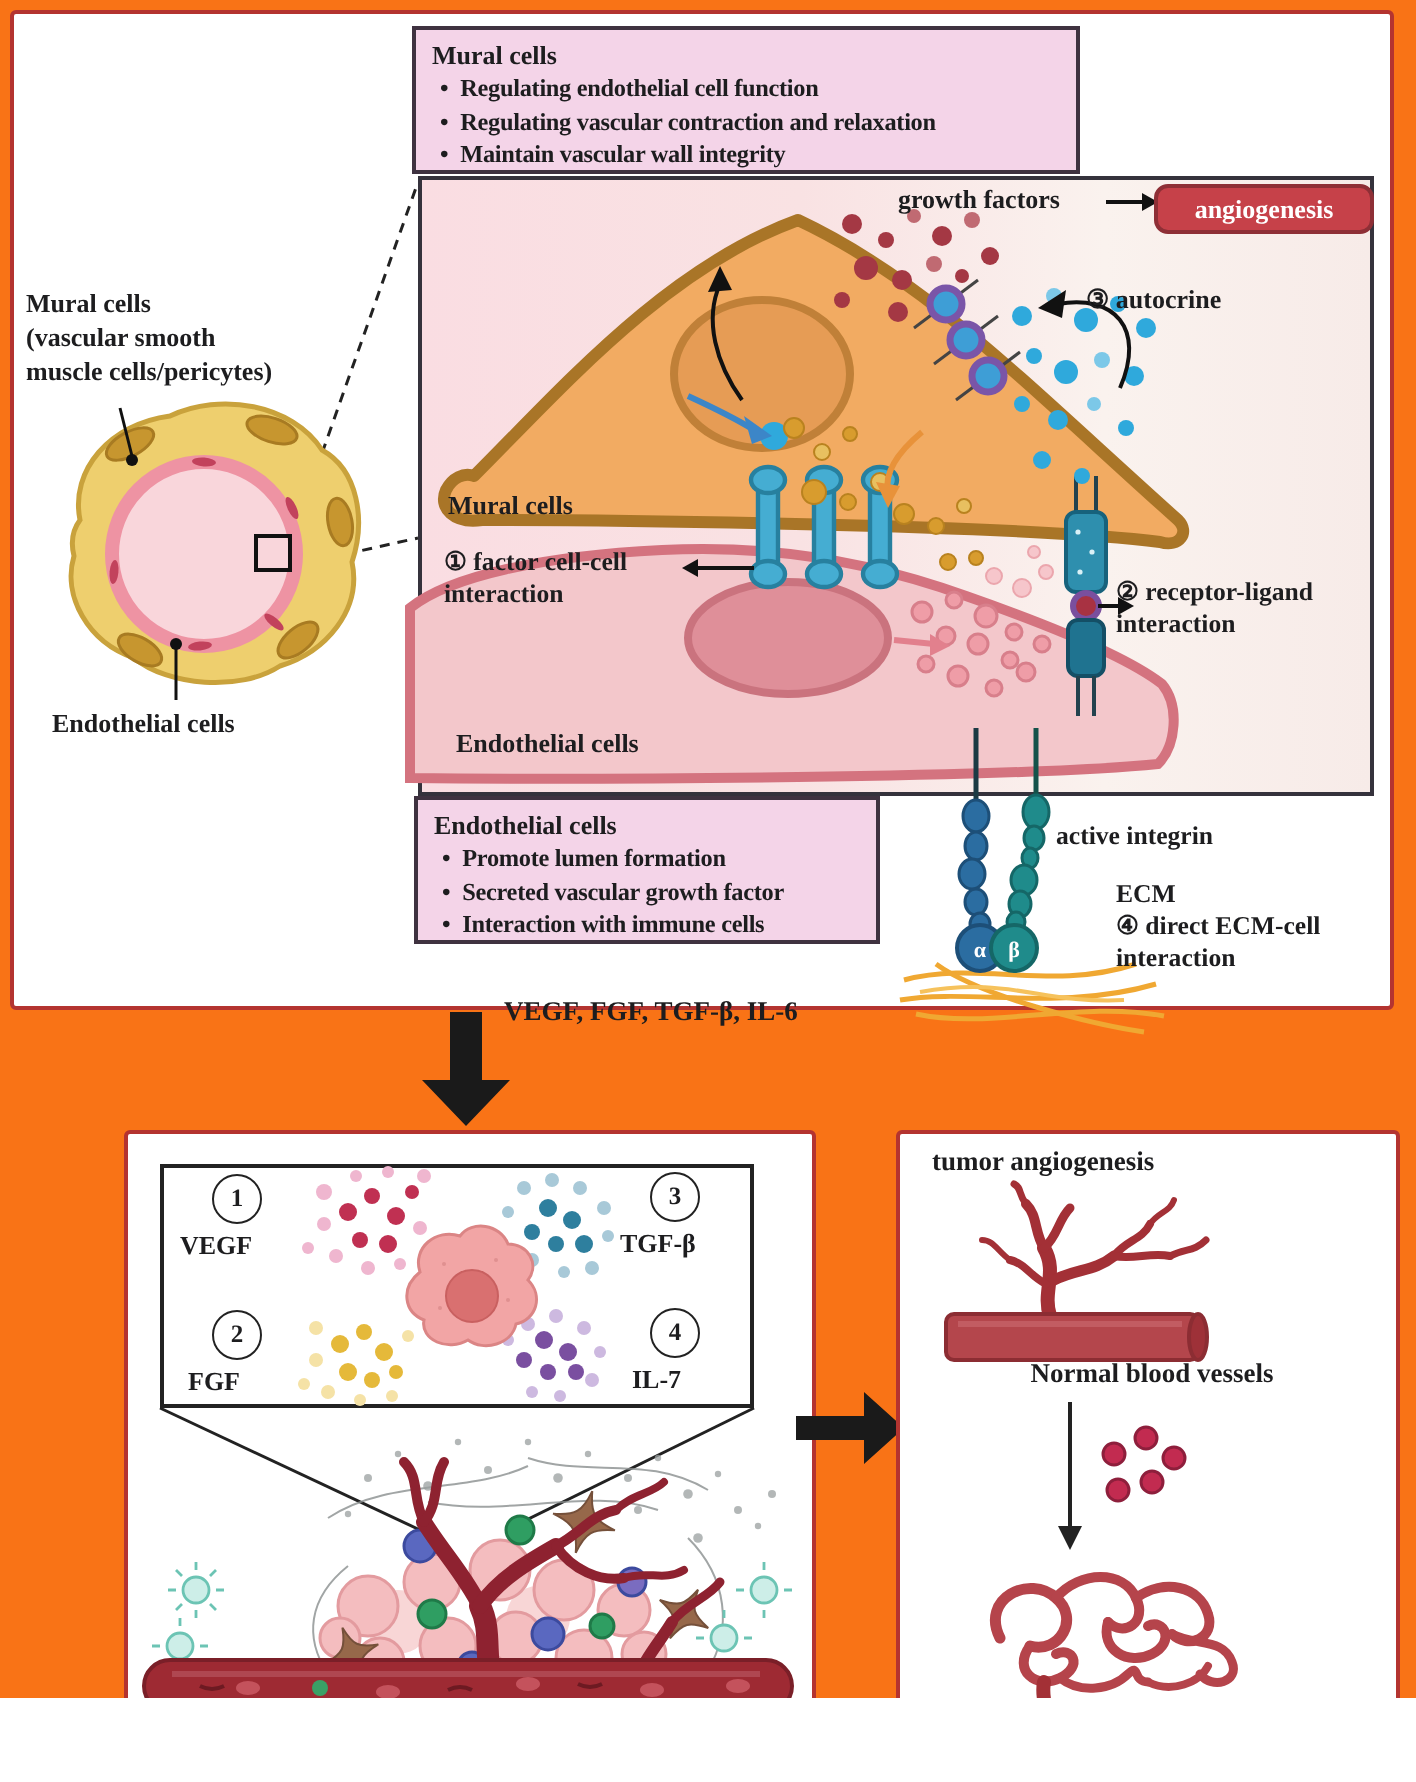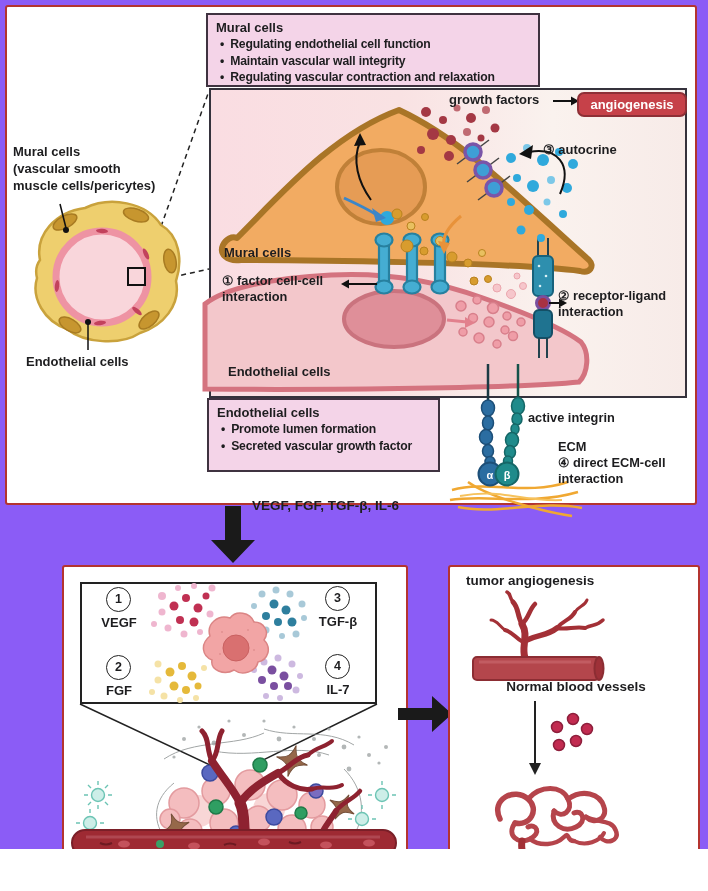--- a/index.html
+++ b/index.html
@@ -1,29 +1,29 @@
 <!DOCTYPE html>
 <html><head>
 <meta charset="utf-8">
 <style>
   html,body{margin:0;padding:0;background:#fff;}
-  #stage{position:relative;width:708px;height:849px;background:#8b5cf6;
-         font-family:Liberation Sans, sans-serif;color:#1d1d1f;overflow:hidden;}
+  #stage{position:relative;width:708px;height:849px;background:#f97316;
+         font-family:Liberation Serif, serif;color:#1d1d1f;overflow:hidden;}
   .abs{position:absolute;}
   .redbox{position:absolute;border:2.5px solid #b43430;border-radius:3px;background:#fff;box-sizing:border-box;}
   .pinkbox{position:absolute;background:#f4d4e8;border:2px solid #3f3240;box-sizing:border-box;padding:4px 6px 2px 8px;z-index:6;}
   .pinkbox .t{font-size:13px;font-weight:bold;line-height:17px;}
   .pinkbox .b{display:flex;font-size:12.2px;font-weight:bold;line-height:16.5px;letter-spacing:-0.15px;}
   .pinkbox .b::before{content:"\2022";margin:0 6px 0 4px;}
   .lbl{position:absolute;font-weight:bold;font-size:12.8px;line-height:16px;white-space:nowrap;z-index:7;}
   .badge{position:absolute;background:#c64149;border:2px solid #8e2f36;border-radius:7px;color:#fff;
          font-weight:bold;font-size:13px;text-align:center;line-height:21px;z-index:7;box-sizing:border-box;}
   .circnum{position:absolute;width:25px;height:25px;border:1.8px solid #222;border-radius:50%;background:#fff;
            text-align:center;line-height:23px;font-size:12.5px;font-weight:bold;box-sizing:border-box;z-index:3;}
-  .flabel{position:absolute;font-size:13px;font-weight:bold;text-align:center;z-index:3;}
+  .flabel{position:absolute;font-size:13px;font-weight:bold;text-align:left;z-index:3;}
   .ctr{text-align:center;}
   svg{position:absolute;overflow:visible;}
 </style>
 </head>
 <body>
 
 <div id="stage">
 
   <div class="redbox" style="left:5px;top:5px;width:692px;height:500px;">
 
@@ -31,24 +31,24 @@
       <line x1="139" y1="262" x2="202" y2="84" stroke="#222" stroke-width="1.5" stroke-dasharray="5 4"></line>
       <line x1="139" y1="276" x2="202" y2="262" stroke="#222" stroke-width="1.5" stroke-dasharray="5 4"></line>
     </svg>
 
     <div class="pinkbox" style="left:199px;top:6px;width:334px;height:74px;">
       <div class="t">Mural cells</div>
       <div class="b">
           <span>Regulating endothelial cell function</span>
         </div>
       <div class="b">
-          <span>Maintain vascular wall integrity</span>
+          <span>Regulating vascular contraction and relaxation</span>
         </div>
       <div class="b">
-          <span>Regulating vascular contraction and relaxation</span>
+          <span>Maintain vascular wall integrity</span>
         </div>
     </div>
 
     <svg width="200" height="250" style="left:3px;top:133px;z-index:2;">
       <path d="M 30 120 C 25 95, 45 72, 75 68 C 100 56, 136 62, 151 85 C 169 95, 173 120, 166 141
                C 171 165, 153 186, 130 193 C 110 206, 74 203, 57 189 C 34 181, 21 158, 27 138
                C 25 130, 27 124, 30 120 Z" fill="#eecf6e" stroke="#c9a23c" stroke-width="2.5"></path>
       <g fill="#c7962f" stroke="#a87b22" stroke-width="1.5">
         <ellipse cx="55" cy="82" rx="13" ry="6" transform="rotate(-28 55 82)"></ellipse>
         <ellipse cx="126" cy="75" rx="13" ry="6" transform="rotate(18 126 75)"></ellipse>
@@ -232,20 +232,23 @@
       <div class="lbl" style="left:17px;top:274px;font-size:13px;">Endothelial cells</div>
     </div>
 
     <div class="pinkbox" style="left:200px;top:391px;width:233px;height:74px;">
       <div class="t">Endothelial cells</div>
       <div class="b">
           <span>Promote lumen formation</span>
         </div>
       <div class="b">
           <span>Secreted vascular growth factor</span>
+        </div>
+      <div class="b">
+          <span>Interaction with immune cells</span>
         </div>
     </div>
 
     <svg width="150" height="165" style="left:443px;top:343px;z-index:5;">
       <line x1="38" y1="14" x2="38" y2="52" stroke="#1b3a44" stroke-width="2.5"></line>
       <line x1="68" y1="14" x2="68" y2="50" stroke="#14524a" stroke-width="2.5"></line>
       <g fill="#2b6da1" stroke="#1d4f78" stroke-width="1.5">
         <ellipse cx="38" cy="58" rx="6.5" ry="8"></ellipse>
           <ellipse cx="38" cy="73" rx="5.5" ry="7"></ellipse>
         <ellipse cx="36" cy="87" rx="6.5" ry="7.5"></ellipse>

